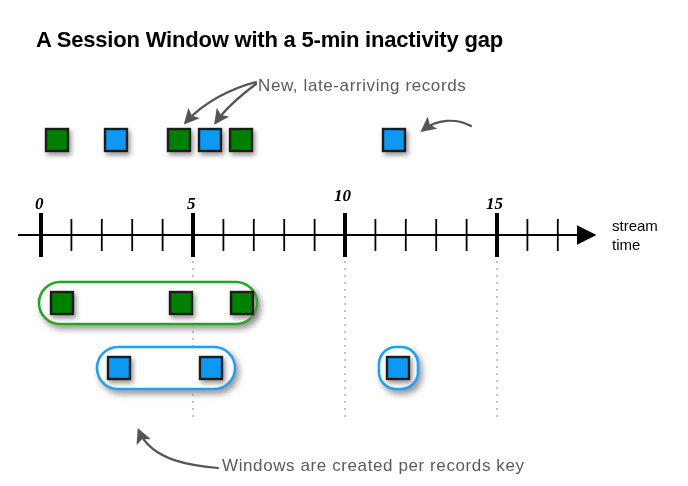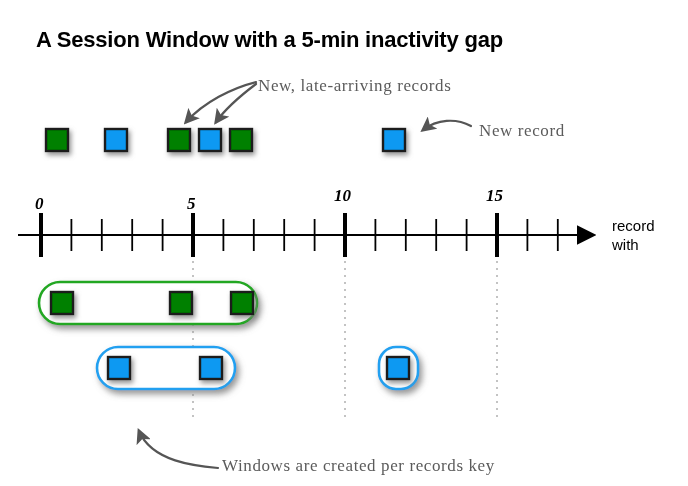--- a/index.html
+++ b/index.html
@@ -37,21 +37,21 @@
   }
   .label-data-records {
     position: absolute;
     left: 38px;
     top: 83px;
     font-size: 17px;
     white-space: nowrap;
   }
   .hand {
     position: absolute;
-    font-family: Liberation Serif, serif;
+    font-family: Liberation Sans, sans-serif;
     color: #5b5b5b;
     font-size: 17px;
     white-space: nowrap;
     letter-spacing: 0.6px;
     text-align: right;
   }
   .hand-late { left: 258px; top: 60px; }
   .hand-newrec { left: 479px; top: 105px; }
   .hand-perkey { left: 222px; top: 440px; }
 
@@ -167,27 +167,26 @@
       <path d="M471,110 C456,102 437,103 423,114" marker-end="url(#handarrow)"></path>
       <path d="M218,452 C196,450 152,446 139,415" marker-end="url(#handarrow)"></path>
     </g>
   </svg>
 
   <div class="title">A Session Window with a 5-min inactivity gap</div>
 
 
   <div class="hand hand-late">New, late-arriving records</div>
 
-  <div class="hand hand-newrec">New record</div>
 
   <div class="hand hand-perkey">Windows are created per records key</div>
 
   <div class="axis-num" style="left:35px; top:178px;">0</div>
   <div class="axis-num" style="left:187px; top:178px;">5</div>
   <div class="axis-num" style="left:334px; top:170px;">10</div>
-  <div class="axis-num" style="left:486px; top:170px;">15</div>
+  <div class="axis-num" style="left:486px; top:178px;">15</div>
 
   <div class="stream-time">
-    <span>record</span><br>
-    <span>with</span>
+    <span>stream</span><br>
+    <span>time</span>
   </div>
 
 </div>
 
 </body></html>

